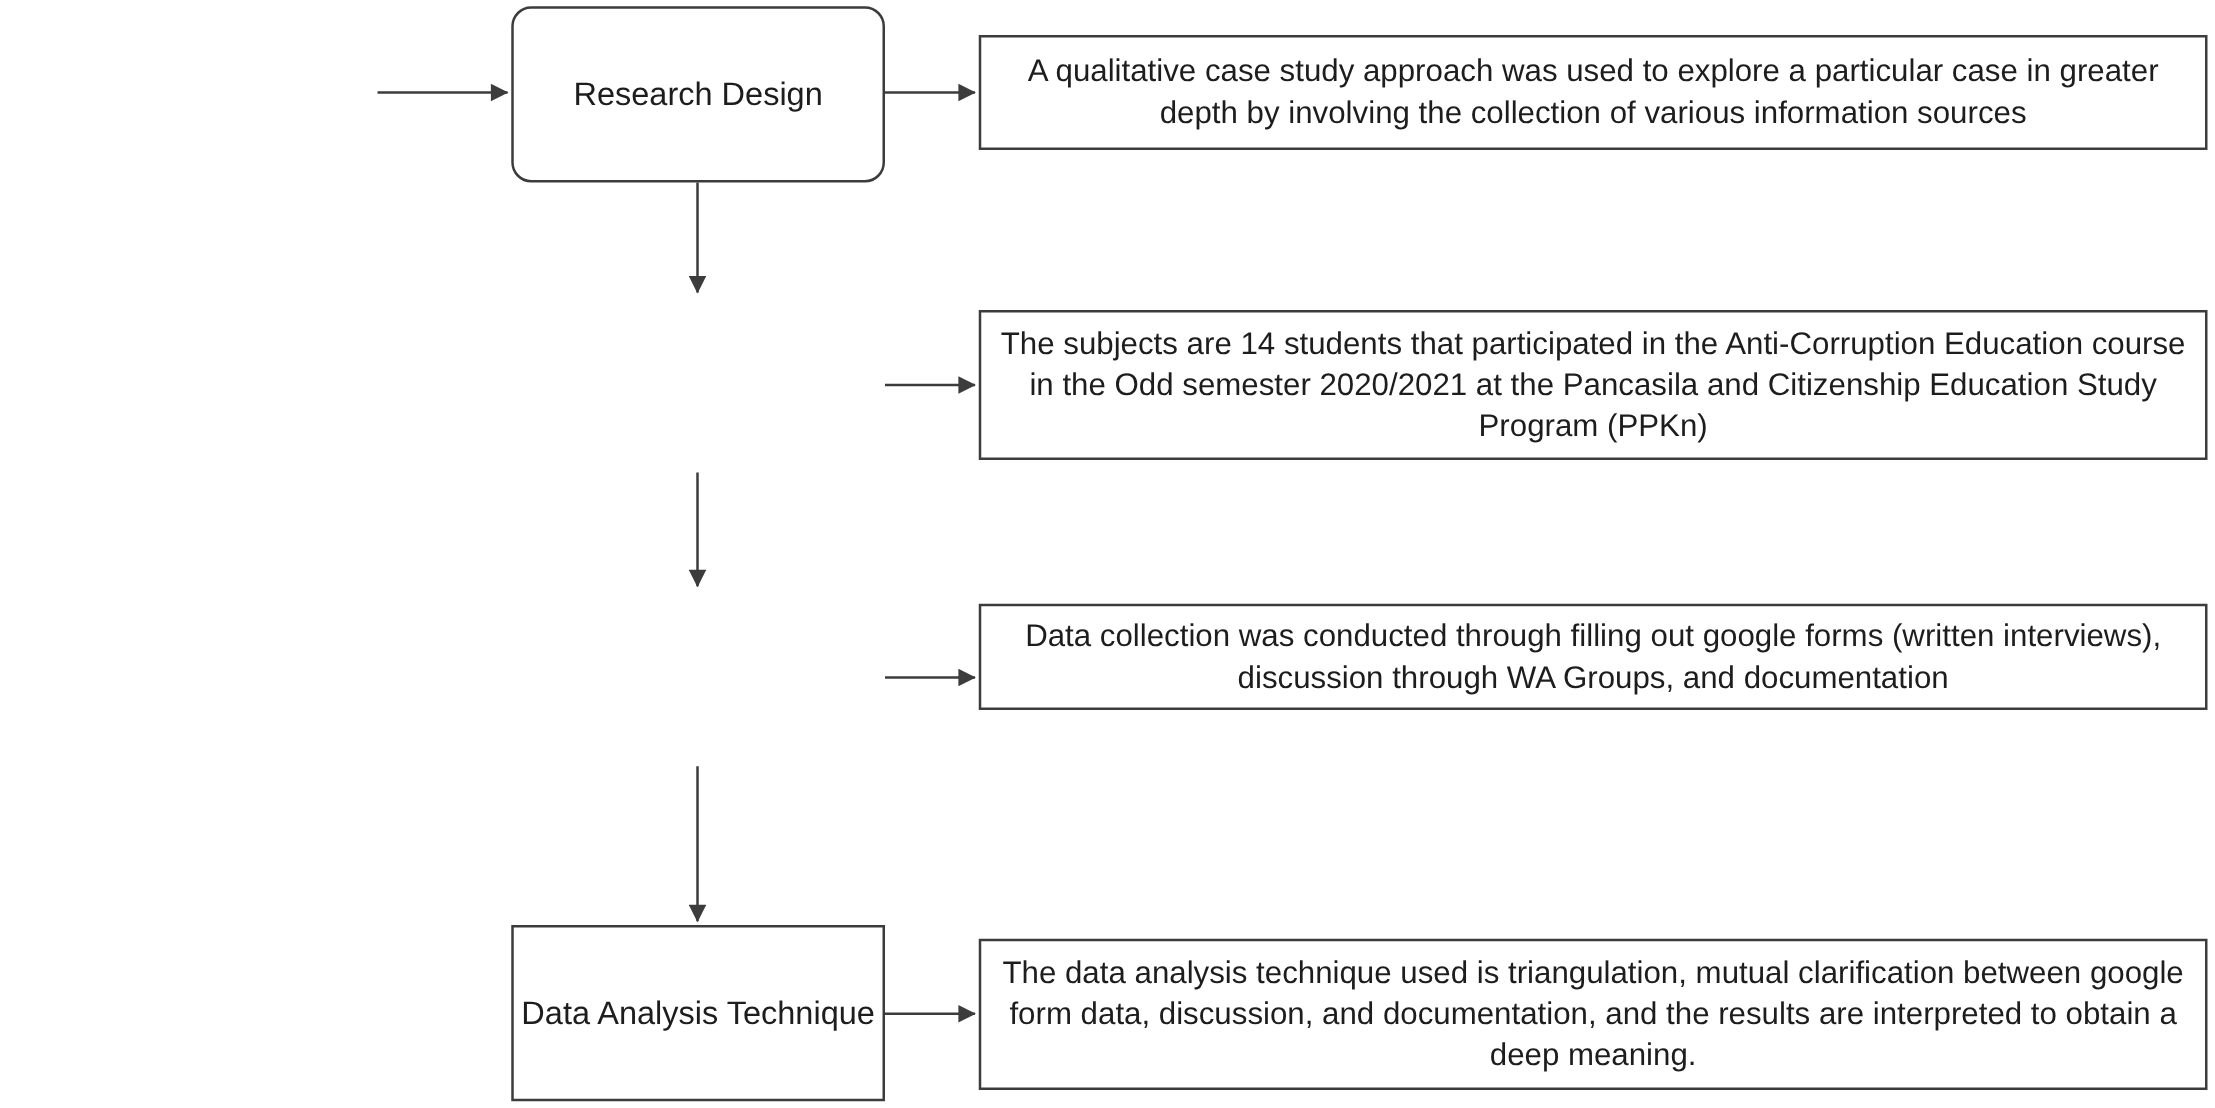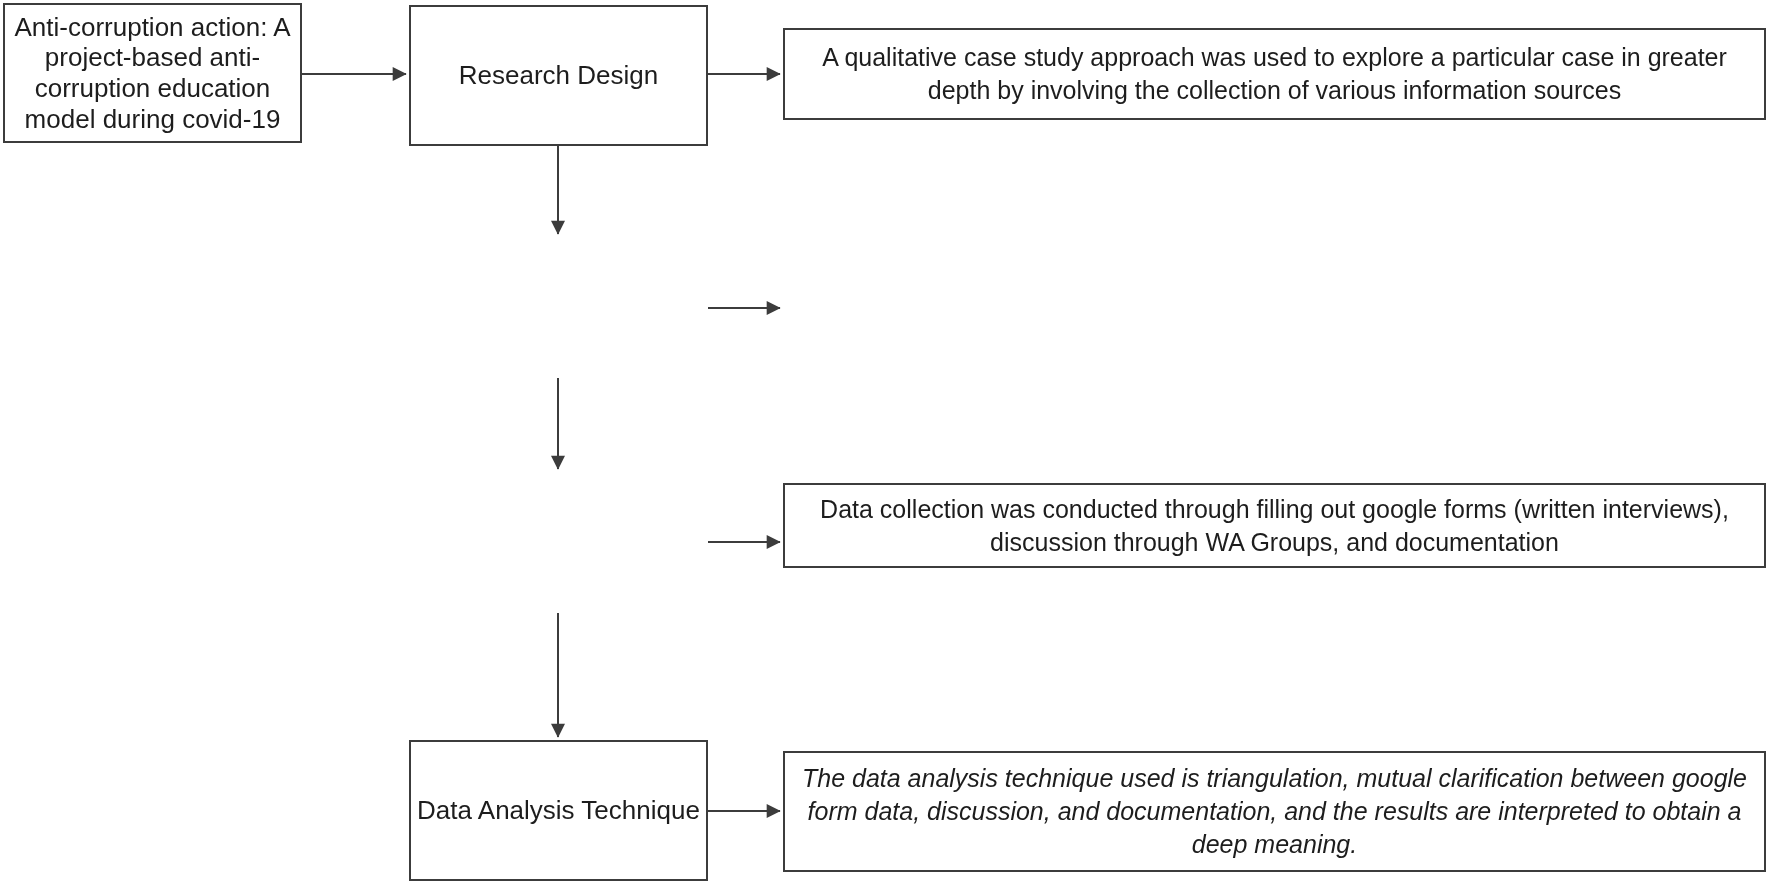--- a/index.html
+++ b/index.html
@@ -50,35 +50,35 @@
     padding: 0 6px;
   }
   .box-stage {
     left: 409px;
     width: 299px;
     height: 141px;
     font-size: 26px;
     line-height: 1.2;
     padding: 0 2px;
   }
-  .stage-0 { top: 5px; }
+  .stage-0 { top: 5px; border-radius: 16px; }
   .stage-1 { top: 237px; }
   .stage-2 { top: 472px; }
   .stage-3 { top: 740px; }
   .box-desc {
     left: 783px;
     width: 983px;
     font-size: 25px;
     line-height: 1.32;
     padding: 0 12px;
   }
   .desc-0 { top: 28px;  height: 92px;  }
   .desc-1 { top: 248px; height: 120px; }
   .desc-2 { top: 483px; height: 85px; }
-  .desc-3 { top: 751px; height: 121px; font-style: italic; }
+  .desc-3 { top: 751px; height: 121px; }
 </style>
 </head>
 <body>
 
 <div class="canvas">
 
   <svg class="arrows" viewBox="0 0 1772 886" xmlns="http://www.w3.org/2000/svg">
     <defs>
       <marker id="arrowhead" viewBox="0 0 10 10" refX="9.5" refY="5" markerWidth="9" markerHeight="7" orient="auto-start-reverse">
         <path class="arrowhead-shape" d="M 0 0 L 10 5 L 0 10 z"></path>
@@ -87,31 +87,31 @@
     <line x1="302" y1="74" x2="406" y2="74" marker-end="url(#arrowhead)"></line>
     <line x1="708" y1="74" x2="780" y2="74" marker-end="url(#arrowhead)"></line>
     <line x1="708" y1="308" x2="780" y2="308" marker-end="url(#arrowhead)"></line>
     <line x1="708" y1="542" x2="780" y2="542" marker-end="url(#arrowhead)"></line>
     <line x1="708" y1="811" x2="780" y2="811" marker-end="url(#arrowhead)"></line>
     <line x1="558" y1="146" x2="558" y2="234" marker-end="url(#arrowhead)"></line>
     <line x1="558" y1="378" x2="558" y2="469" marker-end="url(#arrowhead)"></line>
     <line x1="558" y1="613" x2="558" y2="737" marker-end="url(#arrowhead)"></line>
   </svg>
 
-  <div class="box box-intro">
-    <span>Anti-corruption action: A project-based anti-corruption education model during covid-19</span>
-  </div>
 
   <div class="box box-stage stage-0">
     <span>Research Design</span>
   </div>
   <div class="box box-desc desc-0">
     <span>A qualitative case study approach was used to explore a particular case in greater depth by involving the collection of various information sources</span>
   </div>
 
+  <div class="box box-desc desc-1">
+    <span>The subjects are 14 students that participated in the Anti-Corruption Education course in the Odd semester 2020/2021 at the Pancasila and Citizenship Education Study Program (PPKn)</span>
+  </div>
 
   <div class="box box-desc desc-2">
     <span>Data collection was conducted through filling out google forms (written interviews), discussion through WA Groups, and documentation</span>
   </div>
 
   <div class="box box-stage stage-3">
     <span>Data Analysis Technique</span>
   </div>
   <div class="box box-desc desc-3">
     <span>The data analysis technique used is triangulation, mutual clarification between google form data, discussion, and documentation, and the results are interpreted to obtain a deep meaning.</span>

